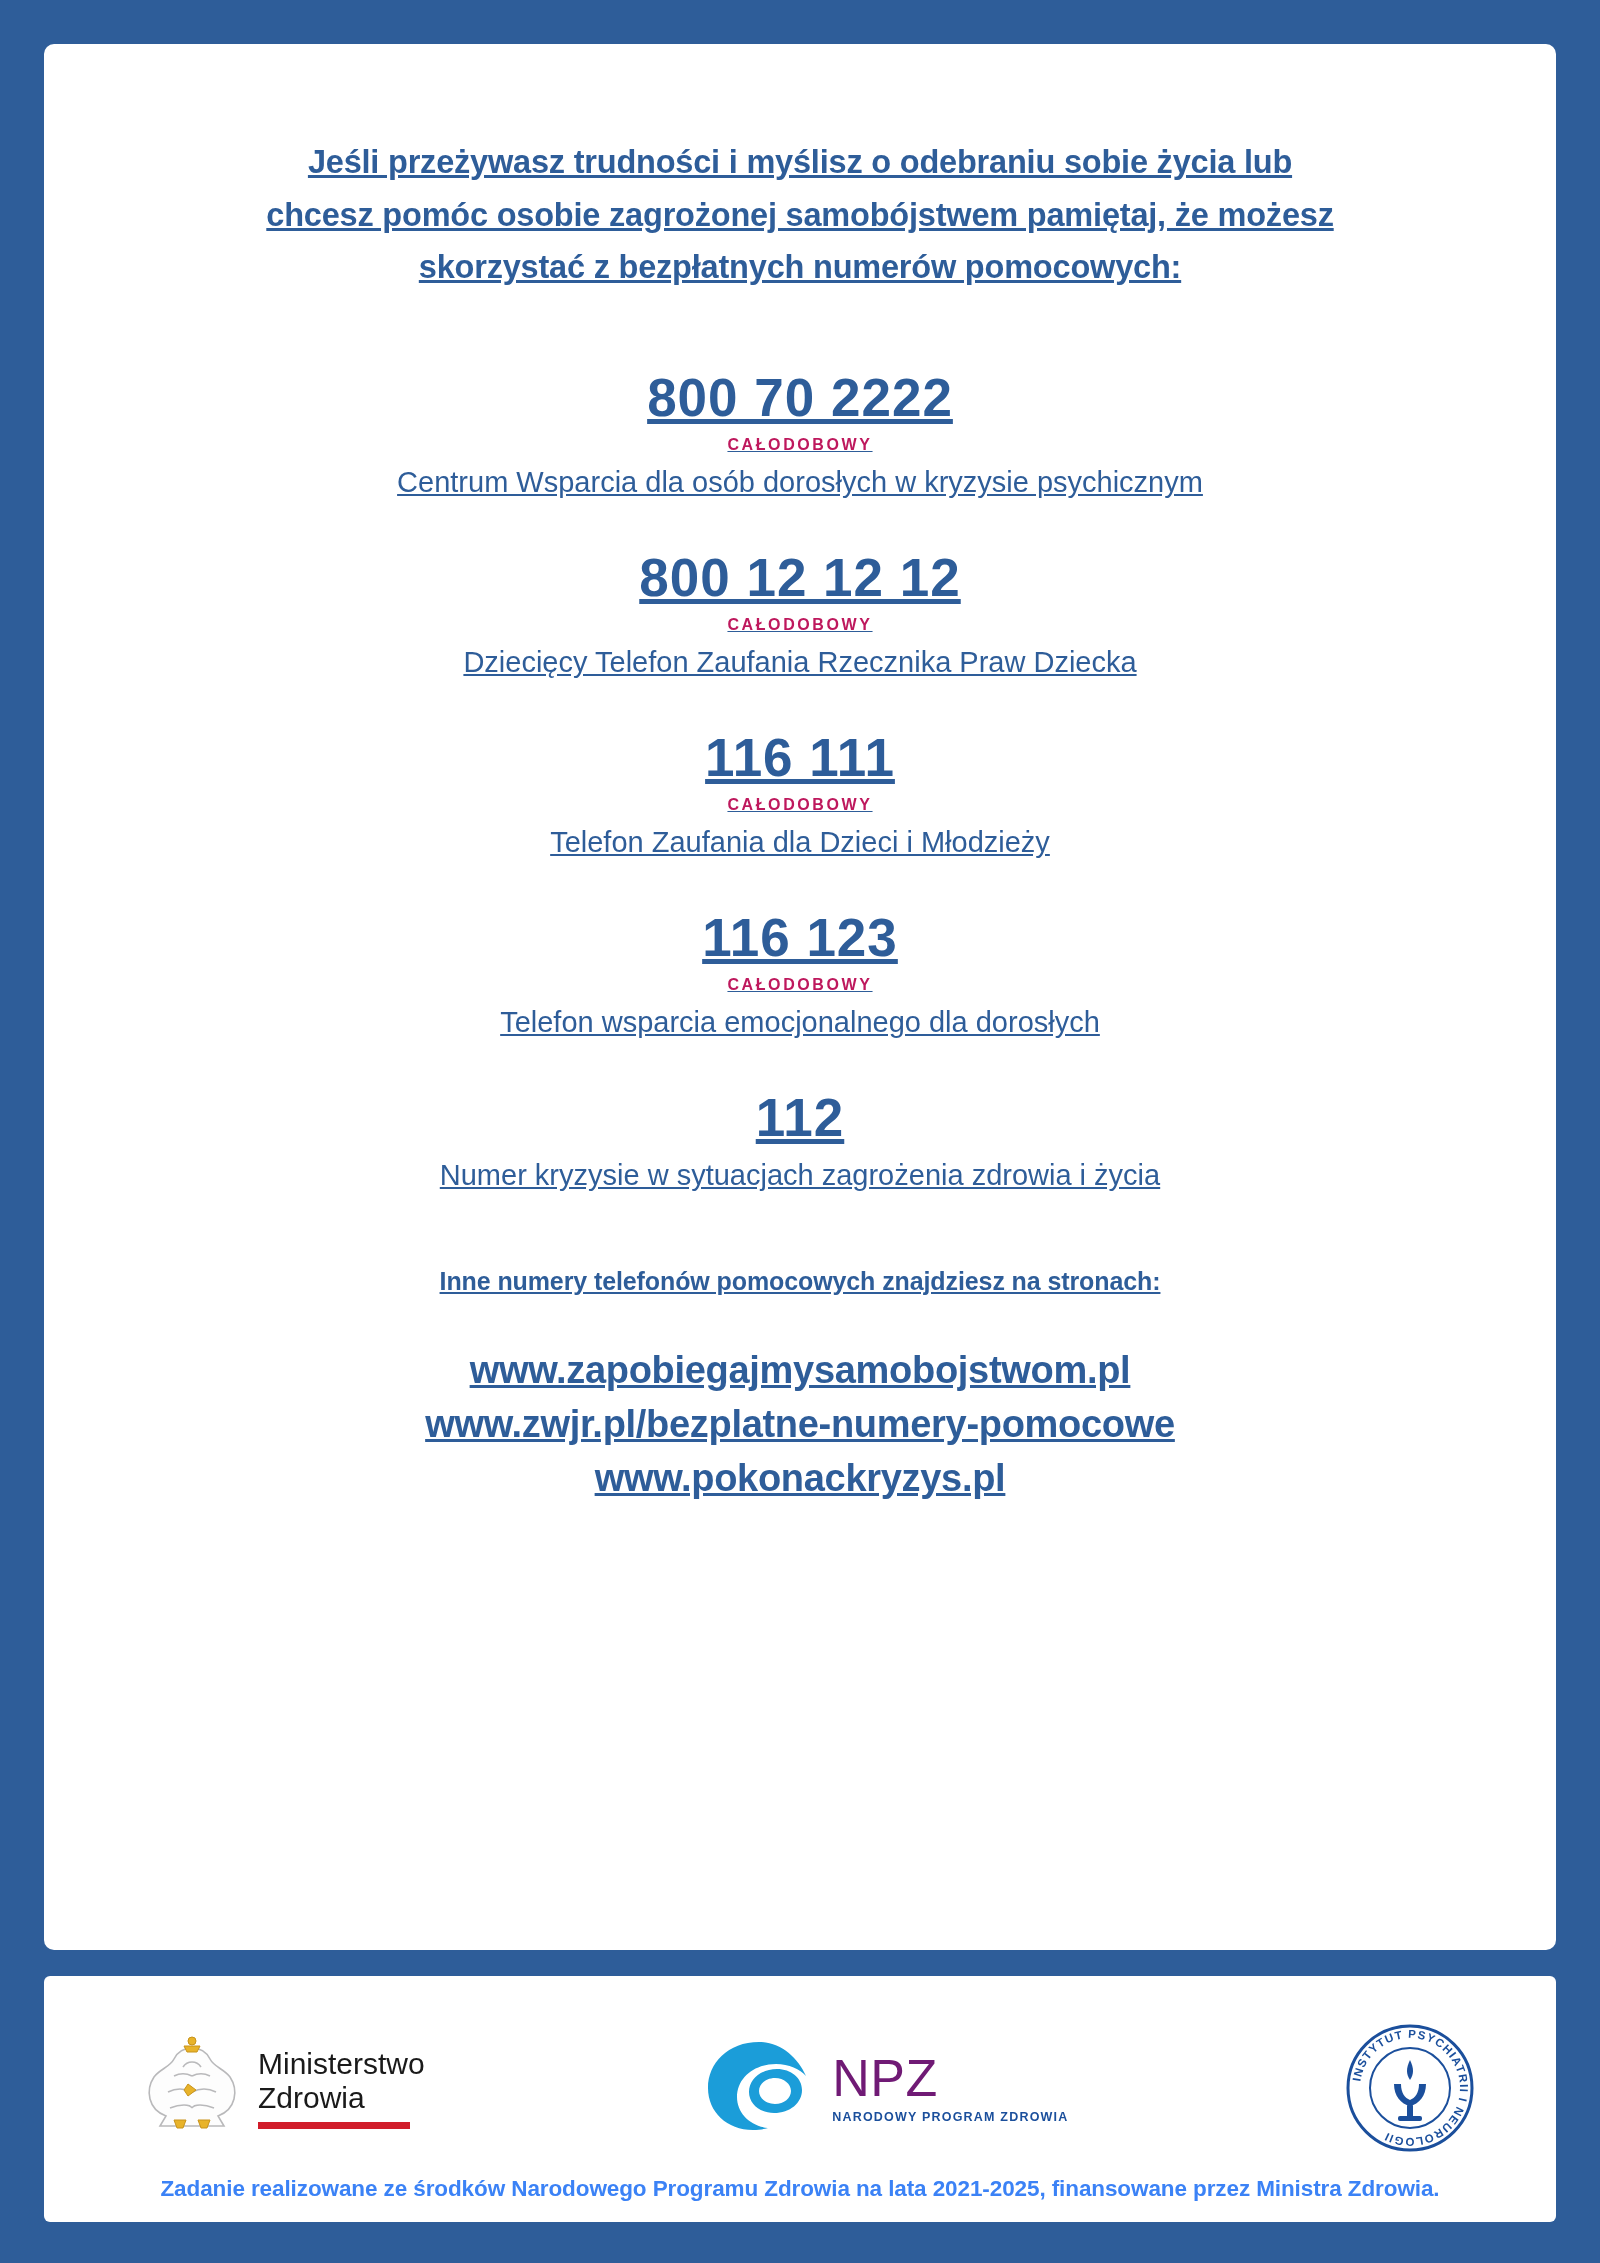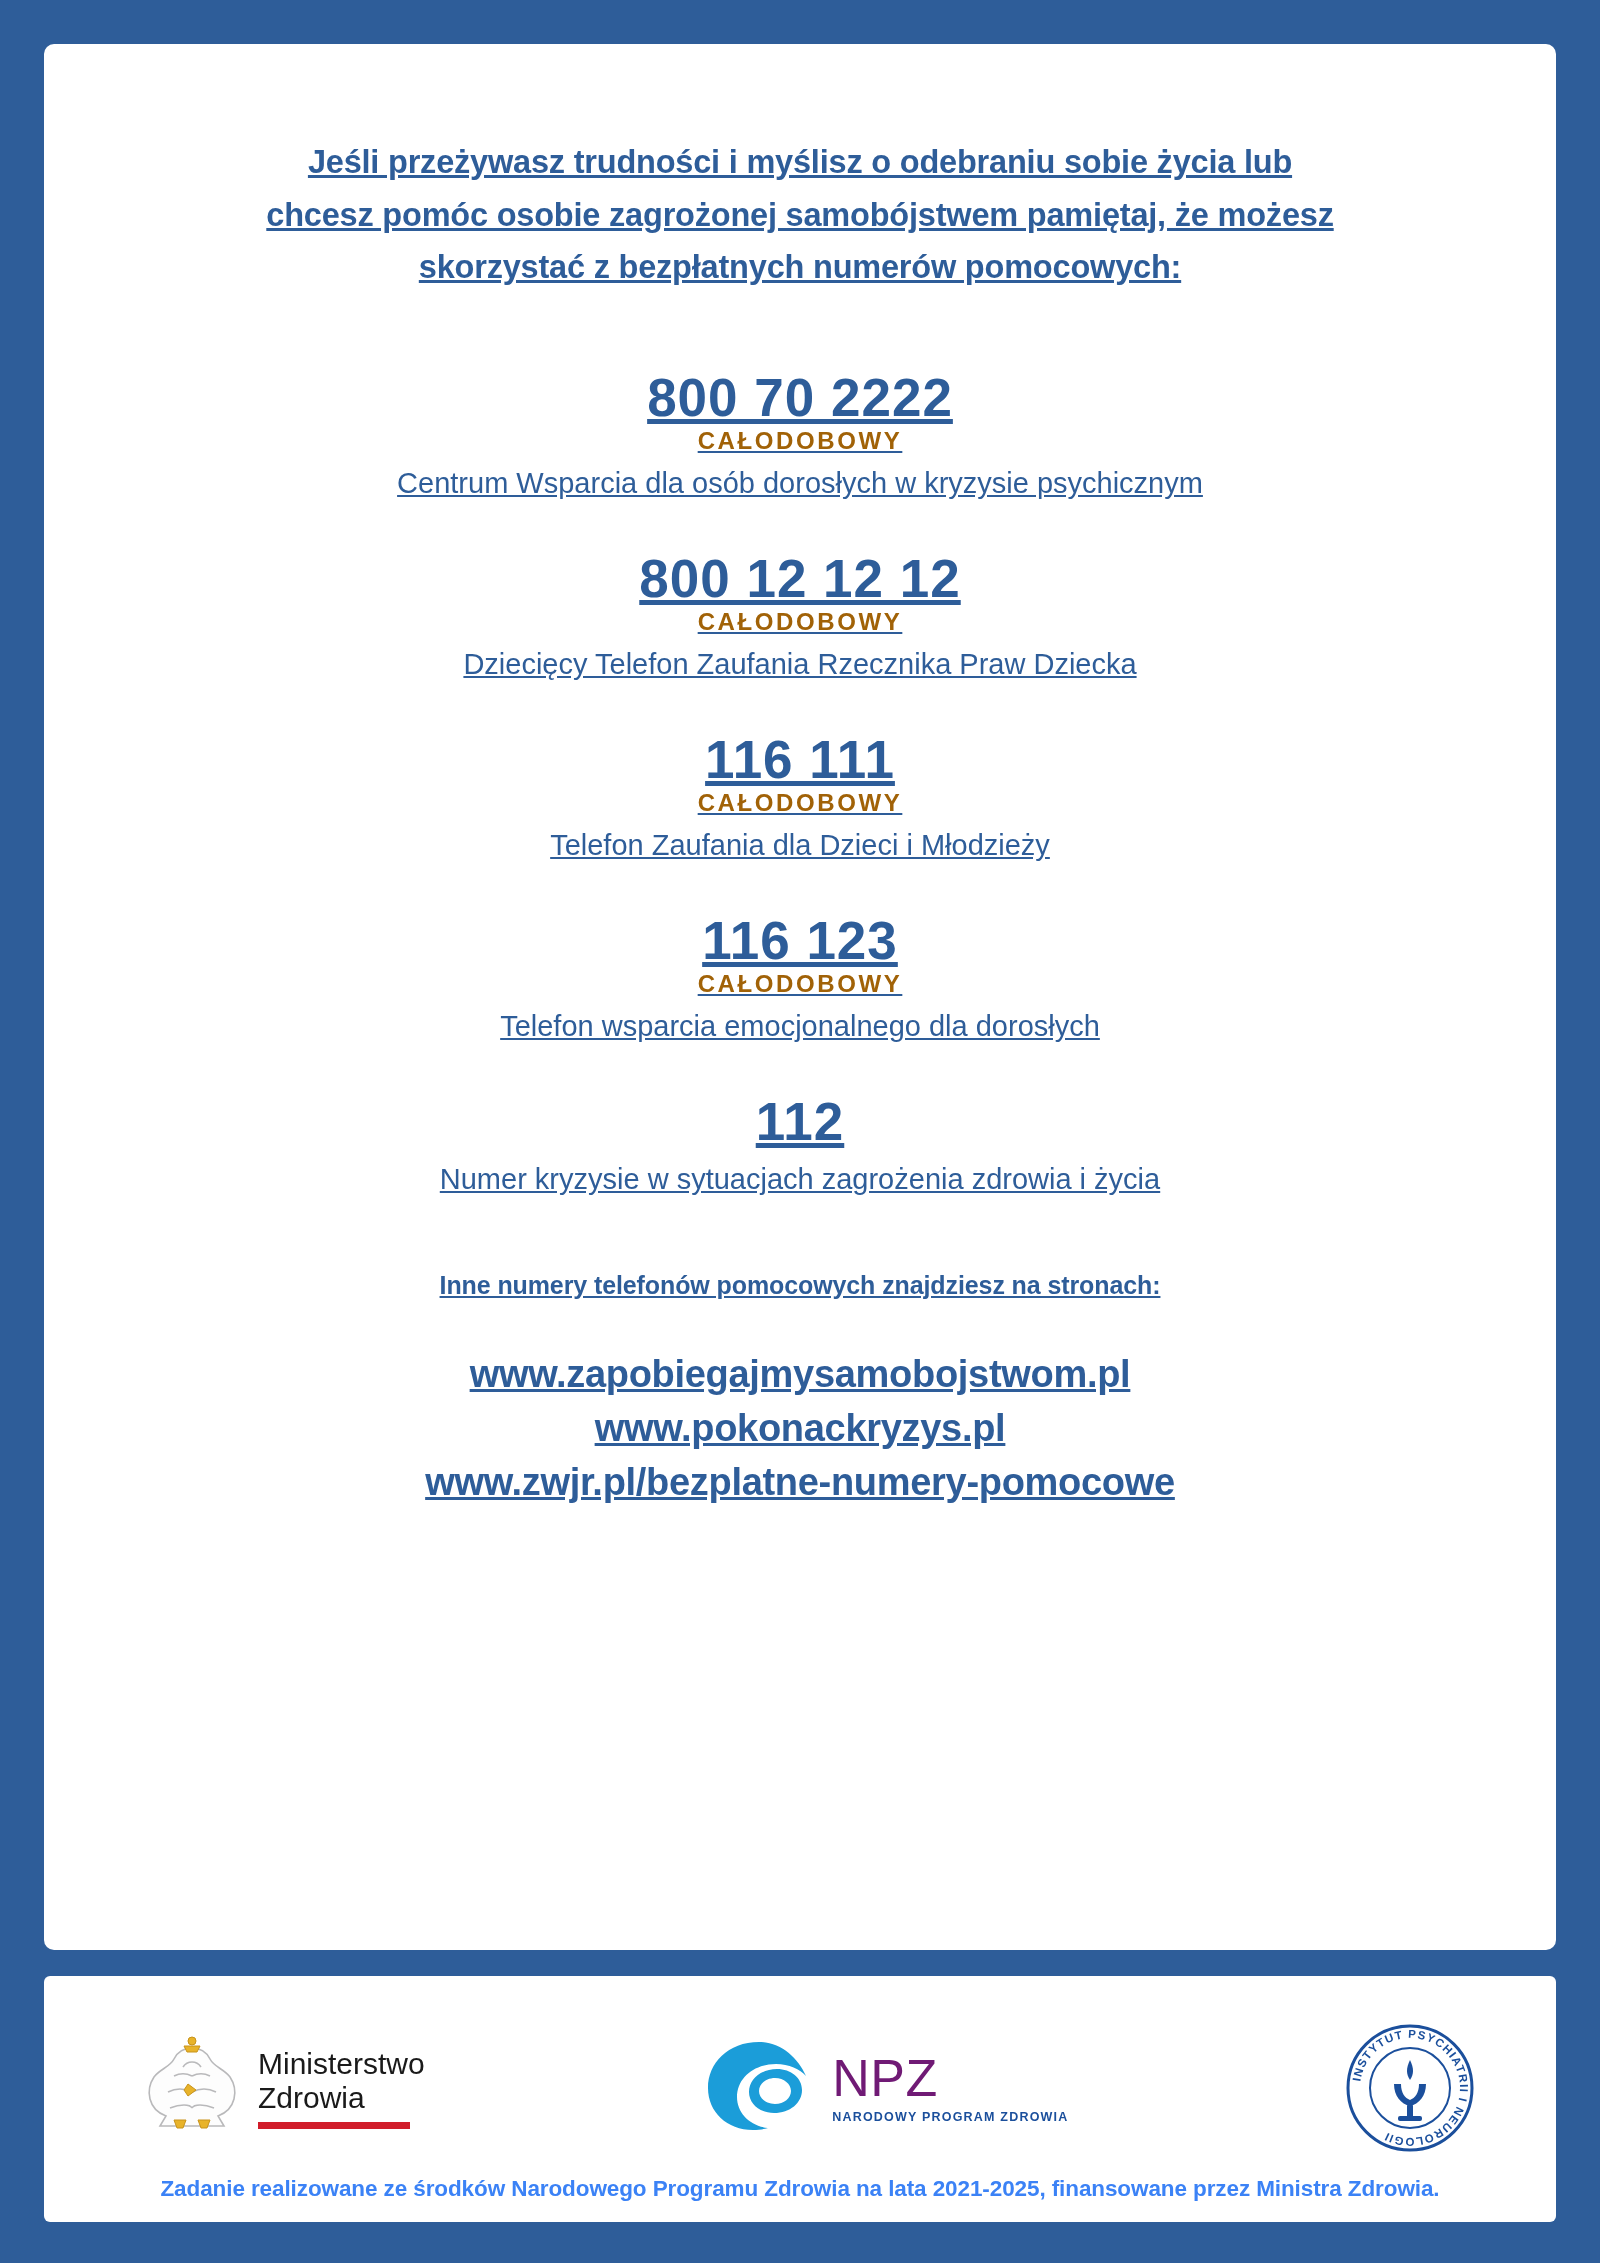--- a/index.html
+++ b/index.html
@@ -55,24 +55,25 @@
   .entry:last-child { margin-bottom: 0; }
 
   .entry-number {
     font-size: 53px;
     font-weight: bold;
     letter-spacing: 1px;
     color: #2e5d99;
     line-height: 1.12;
   }
   .entry-avail {
-    font-size: 24px;
+    font-size: 16px;
     font-weight: bold;
     letter-spacing: 2.6px;
-    color: #a16207;
+    color: #be185d;
+    margin-top: 9px;
   }
   .entry-desc {
     font-size: 29px;
     font-weight: normal;
     color: #2e5d99;
     margin-top: 10px;
     line-height: 1.3;
   }
 
   .entry.emergency .entry-number { margin-bottom: 4px; margin-top: 40px; }
@@ -209,22 +210,22 @@
         <div class="entry-number">112</div>
         <div class="entry-desc">Numer kryzysie w sytuacjach zagrożenia zdrowia i życia</div>
       </div>
 
     </div>
 
     <div class="other-head">Inne numery telefonów pomocowych znajdziesz na stronach:</div>
 
     <div class="links">
       <a class="link" href="#">www.zapobiegajmysamobojstwom.pl</a>
+      <a class="link" href="#">www.zwjr.pl/bezplatne-numery-pomocowe</a>
       <a class="link" href="#">www.pokonackryzys.pl</a>
-      <a class="link" href="#">www.zwjr.pl/bezplatne-numery-pomocowe</a>
     </div>
 
   </div>
 
   <div class="footer">
 
     <div class="logos">
 
       <div class="logo-block mz">
         <span>

